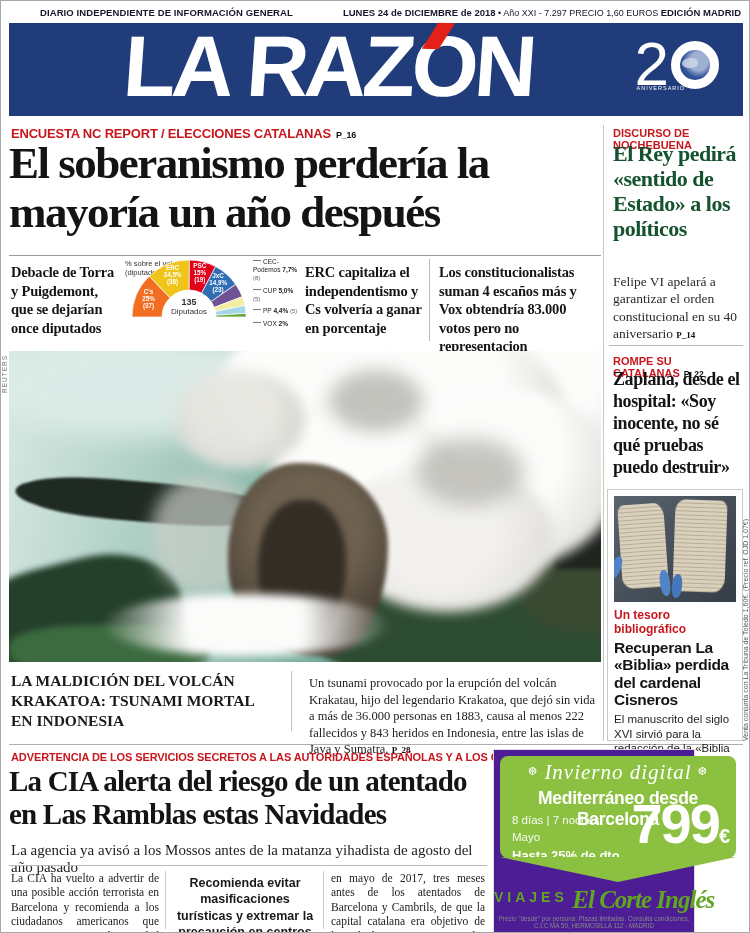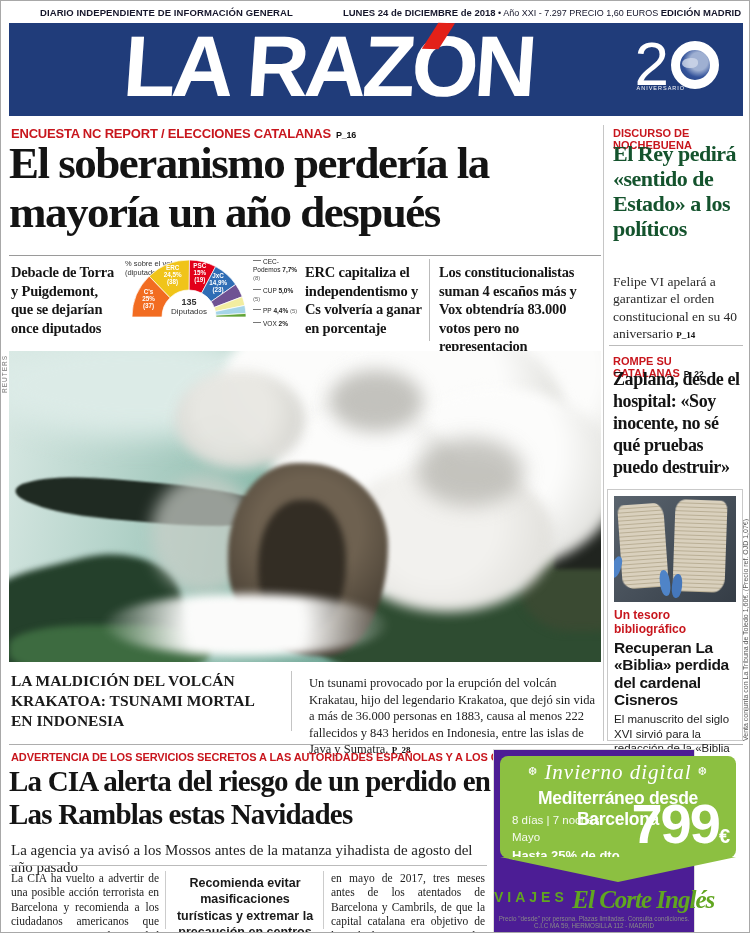--- a/index.html
+++ b/index.html
@@ -254,21 +254,21 @@
     </div>
     <div class="bible-kicker kicker">Un tesoro bibliográfico</div>
     <div class="bible-headline">Recuperan La «Biblia» perdida del cardenal Cisneros</div>
     <div class="bible-body">El manuscrito del siglo XVI sirvió para la redacción de la «Biblia políglota» y se creyó perdido en la Guerra Civil</div>
     <div class="bible-page">P_10</div>
   </div>
 
   <div class="abs vertical-note">Venta conjunta con La Tribuna de Toledo 1,60€. (Precio ref. OJD 1,07€)</div>
 
   <div class="abs cia-kicker kicker">ADVERTENCIA DE LOS SERVICIOS SECRETOS A LAS AUTORIDADES ESPAÑOLAS Y A LOS CIUDADANOS DE EE UU</div>
-  <div class="abs cia-headline serif">La CIA alerta del riesgo de un perdido en Las Ramblas estas Navidades</div>
+  <div class="abs cia-headline serif">La CIA alerta del riesgo de un atentado en Las Ramblas estas Navidades</div>
   <div class="abs cia-sub serif">La agencia ya avisó a los Mossos antes de la matanza yihadista de agosto del año pasado</div>
   <div class="abs cia-rule"></div>
   <div class="abs cia-col cia-col1 serif">La CIA ha vuelto a advertir de una posible acción terrorista en Barcelona y recomienda a los ciudadanos americanos que eviten viajar a la ciudad Condal, o que lo hagan con precauciones. La CIA ya avisó</div>
   <div class="abs cia-v1"></div>
   <div class="abs cia-pull">Recomienda evitar masificaciones turísticas y extremar  la precaución en centros de transportes</div>
   <div class="abs cia-v2"></div>
   <div class="abs cia-col cia-col3 serif"><span>en mayo de 2017, tres meses antes de los atentados de Barcelona y Cambrils, de que la capital catalana era objetivo de los yihadistas, pero entonces las autoridades no lo tomaron en serio.</span> </div>
 
   <div class="abs ad-box">
     <div class="ad-green">

